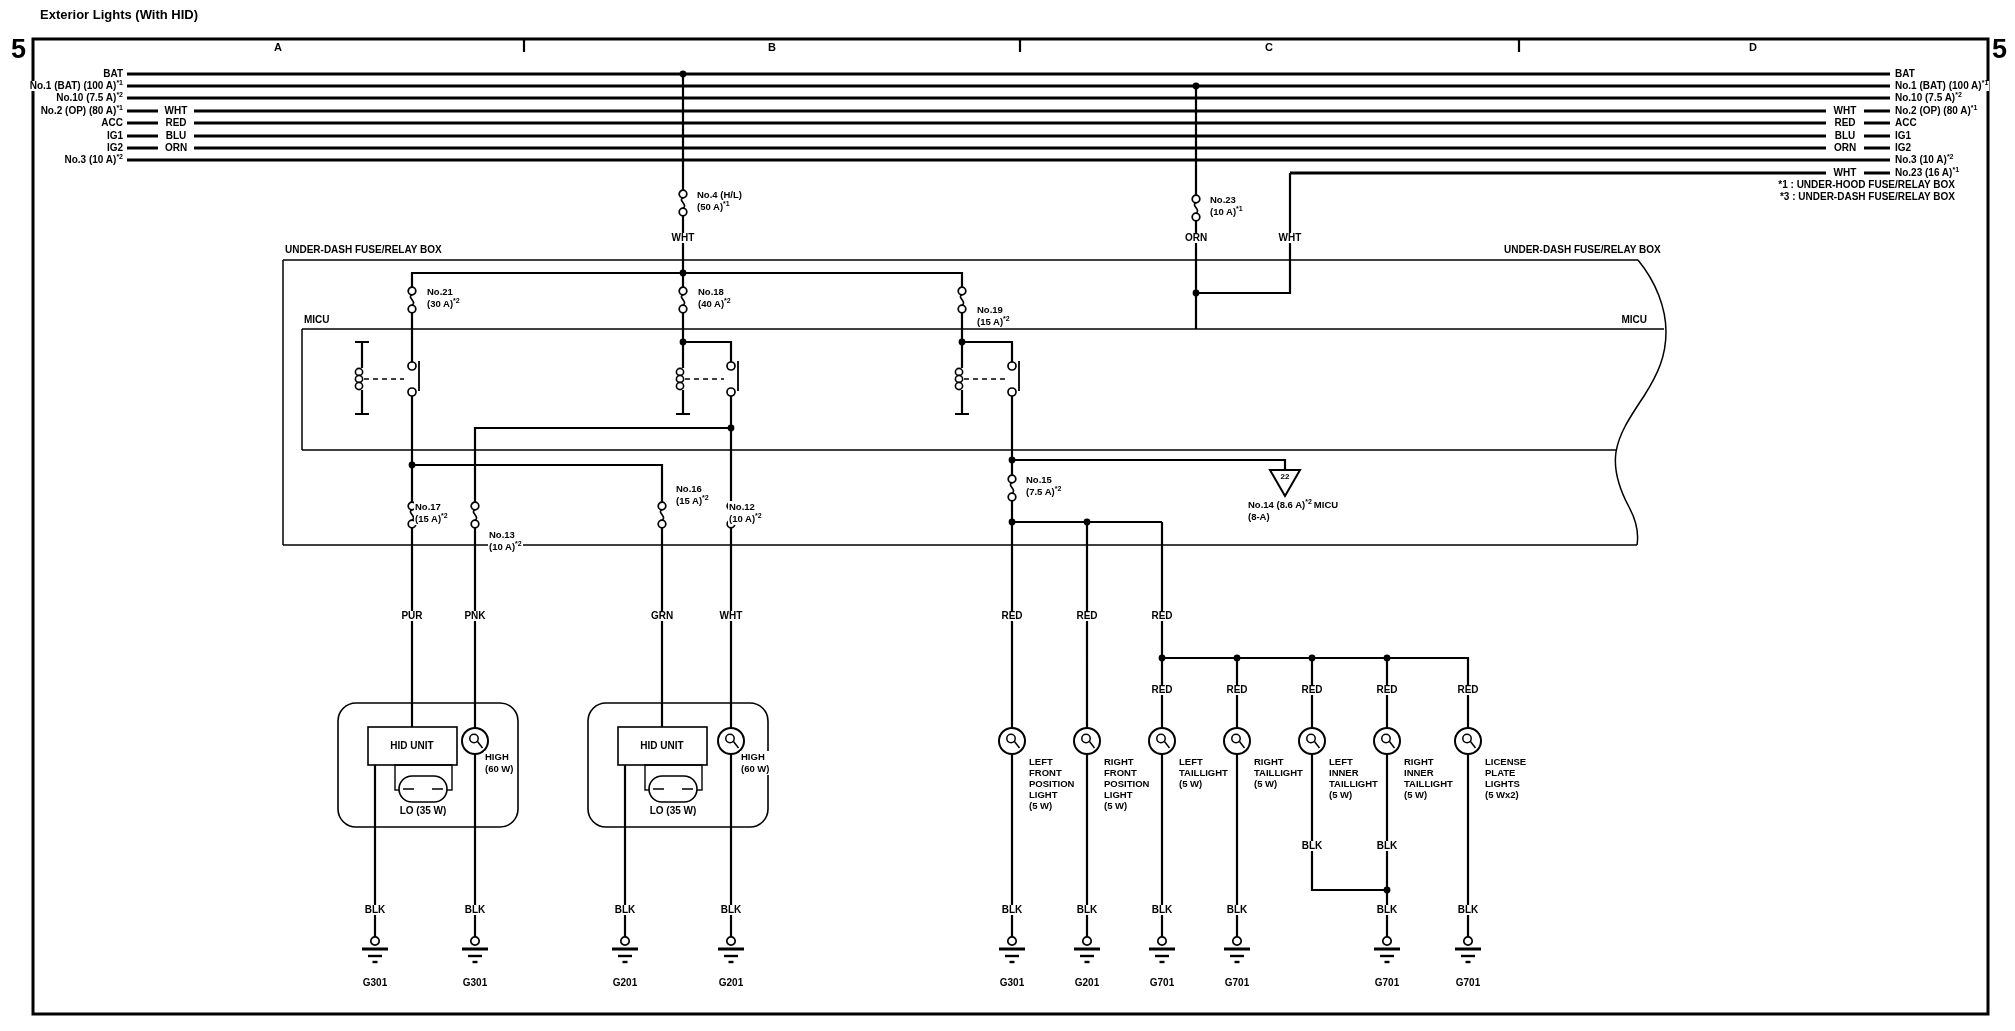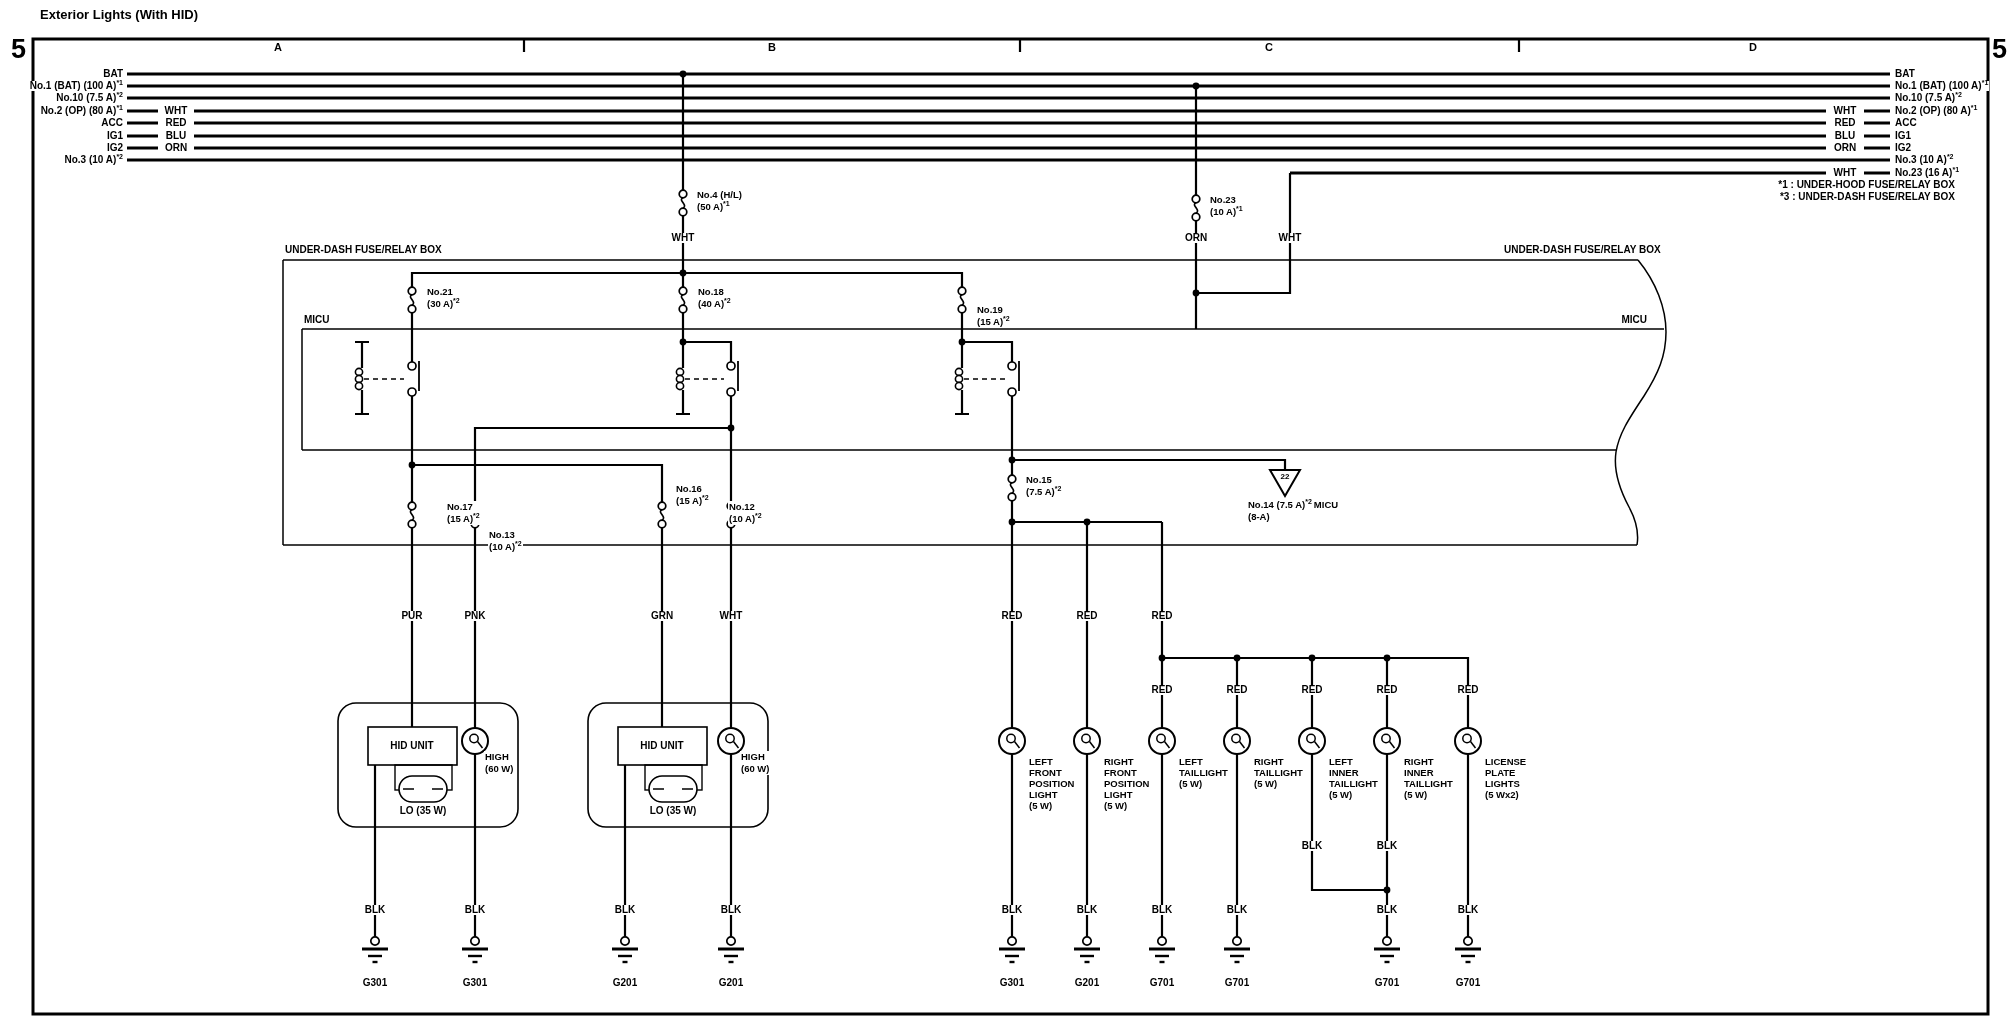--- a/index.html
+++ b/index.html
@@ -254,42 +254,42 @@
       <div><span>(30 A)</span><sup>*2</sup></div>
     </div>
 <div class="flabel" style="left:697px;top:286px">
       <div>No.18</div>
       <div><span>(40 A)</span><sup>*2</sup></div>
     </div>
 <div class="flabel" style="left:976px;top:304px">
       <div>No.19</div>
       <div><span>(15 A)</span><sup>*2</sup></div>
     </div>
-<div class="flabel" style="left:446px;top:501px">
+<div class="flabel" style="left:414px;top:501px">
       <div>No.17</div>
       <div><span>(15 A)</span><sup>*2</sup></div>
     </div>
 <div class="flabel" style="left:488px;top:529px">
       <div>No.13</div>
       <div><span>(10 A)</span><sup>*2</sup></div>
     </div>
 <div class="flabel" style="left:675px;top:483px">
       <div>No.16</div>
       <div><span>(15 A)</span><sup>*2</sup></div>
     </div>
 <div class="flabel" style="left:728px;top:501px">
       <div>No.12</div>
       <div><span>(10 A)</span><sup>*2</sup></div>
     </div>
 <div class="flabel" style="left:1025px;top:474px">
       <div>No.15</div>
       <div><span>(7.5 A)</span><sup>*2</sup></div>
     </div>
 <div class="flabel" style="left:1247px;top:499px">
-      <div><span>No.14 (7.5 A)</span><sup>*2</sup><span style="margin-left:2px">MICU</span></div>
+      <div><span>No.14 (8.6 A)</span><sup>*2</sup><span style="margin-left:2px">MICU</span></div>
       <div>(8-A)</div>
     </div>
 <div class="ref" style="left:1285px;top:472px">22</div>
 
 <div class="lbl c" style="left:683px;top:238px">WHT</div>
 <div class="lbl c" style="left:1196px;top:238px">ORN</div>
 <div class="lbl c" style="left:1290px;top:238px">WHT</div>
 <div class="lbl c" style="left:412px;top:616px">PUR</div>
 <div class="lbl c" style="left:475px;top:616px">PNK</div>
 <div class="lbl c" style="left:662px;top:616px">GRN</div>

